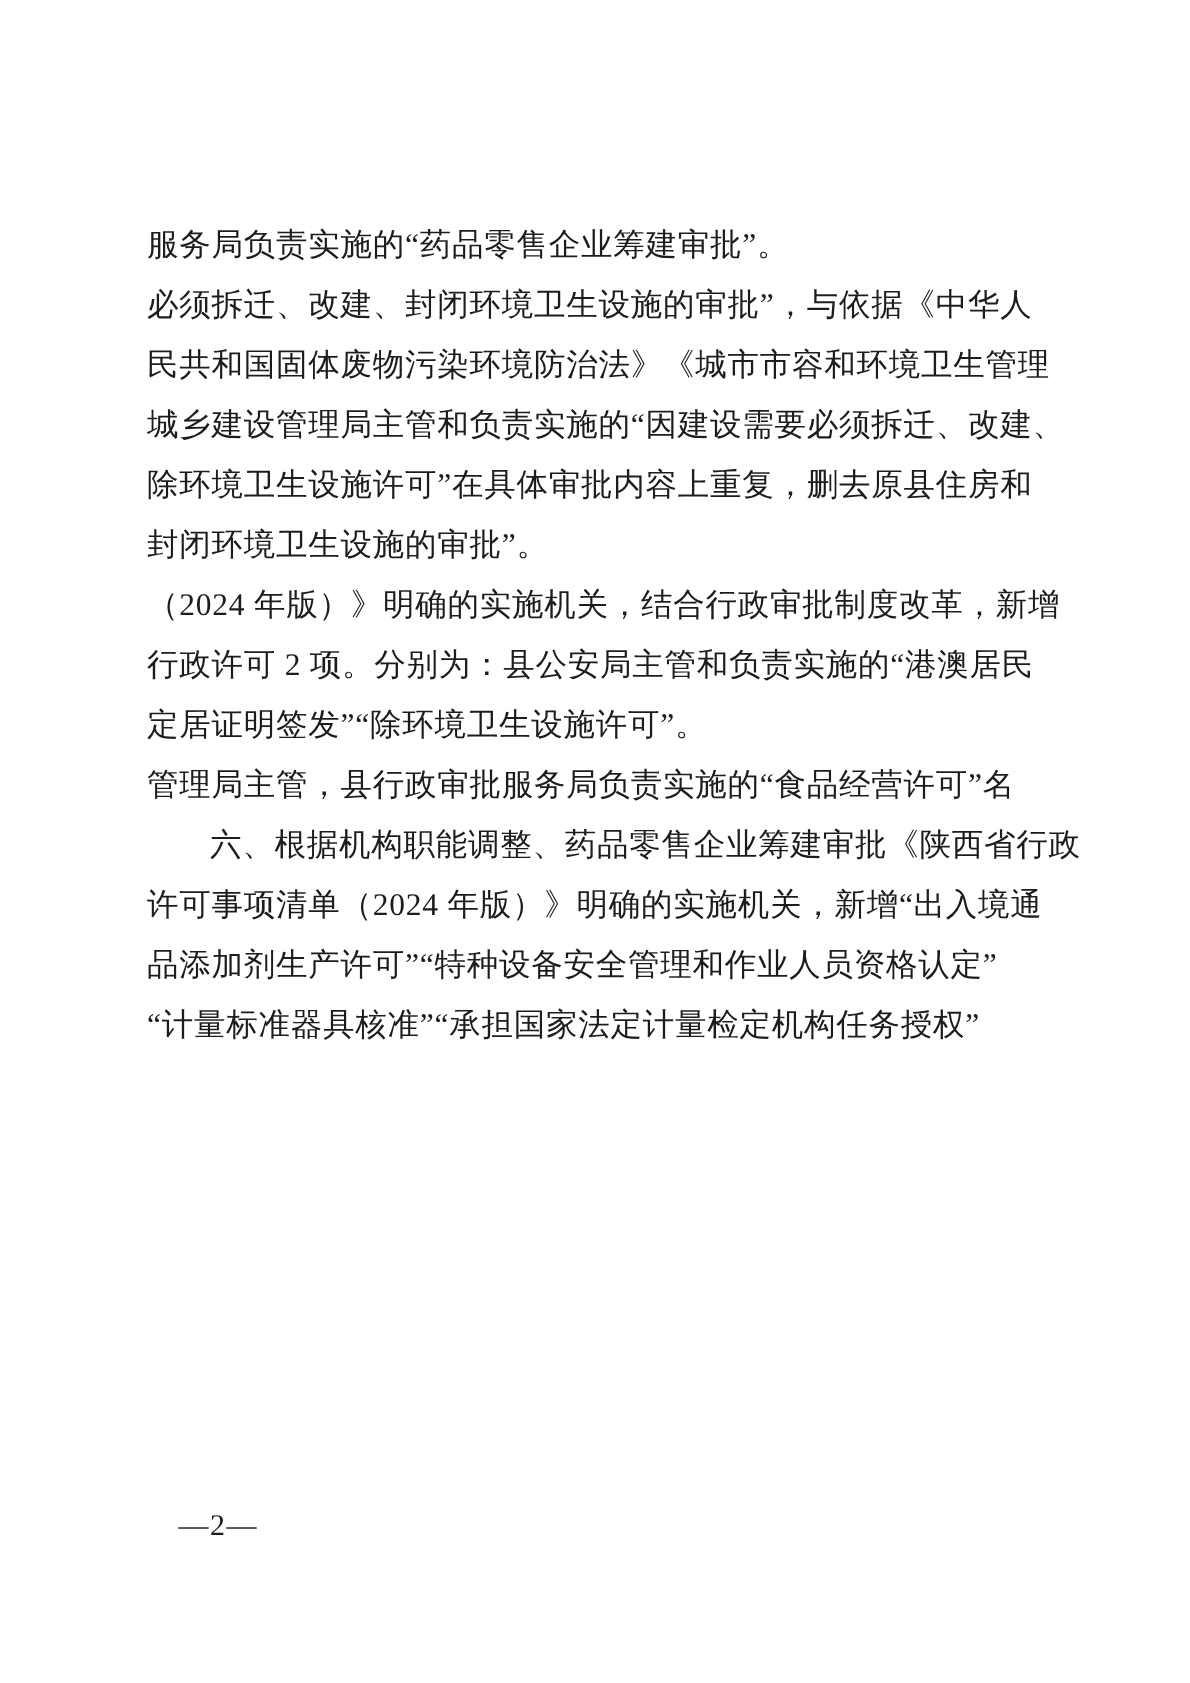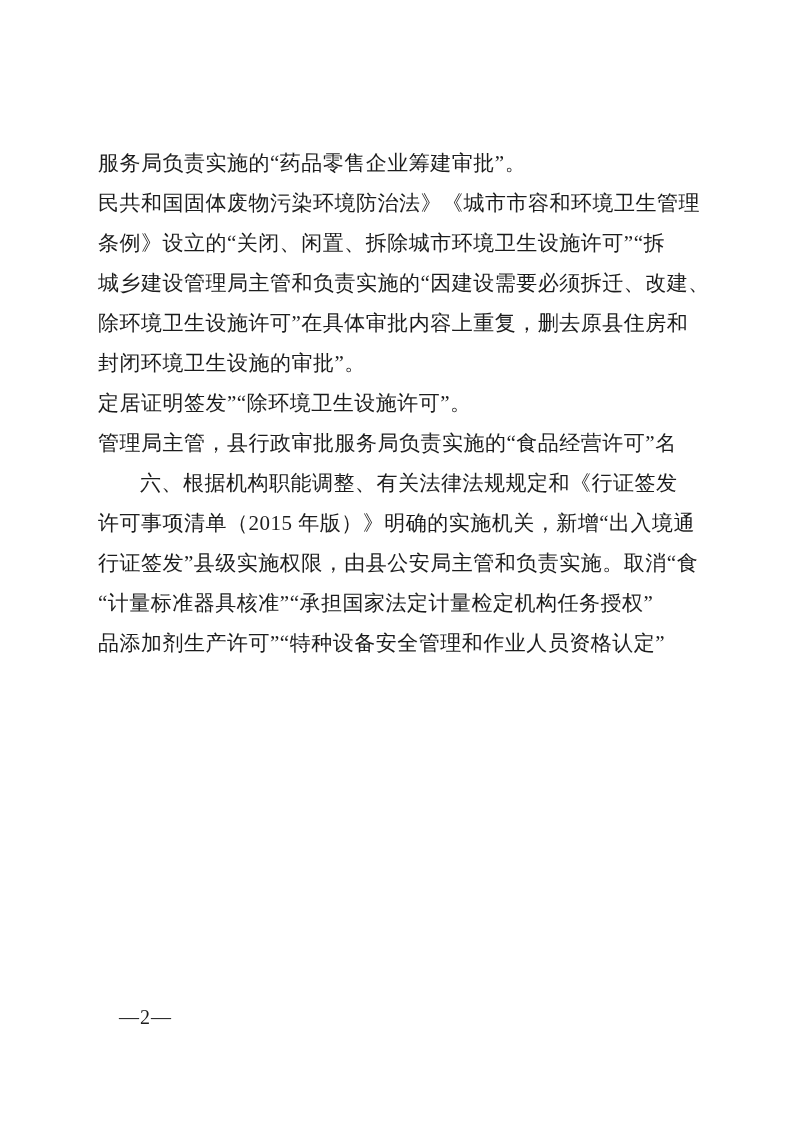--- a/index.html
+++ b/index.html
@@ -49,40 +49,41 @@
 
 <div class="page">
 
   <div class="body-text">
 
     <div class="para">
       <div class="line">服务局负责实施的“药品零售企业筹建审批”。</div>
     </div>
 
     <div class="para">
+      <div class="line">必须拆迁、改建、封闭环境卫生设施的审批”，与依据《中华人</div>
       <div class="line">民共和国固体废物污染环境防治法》《城市市容和环境卫生管理</div>
-      <div class="line">条例》设立的“关闭、闲置、拆除城市环境卫生设施许可”“拆</div>
       <div class="line">城乡建设管理局主管和负责实施的“因建设需要必须拆迁、改建、</div>
       <div class="line">除环境卫生设施许可”在具体审批内容上重复，删去原县住房和</div>
       <div class="line">封闭环境卫生设施的审批”。</div>
     </div>
 
     <div class="para">
+      <div class="line">（2024 年版）》明确的实施机关，结合行政审批制度改革，新增</div>
+      <div class="line">行政许可 2 项。分别为：县公安局主管和负责实施的“港澳居民</div>
       <div class="line">定居证明签发”“除环境卫生设施许可”。</div>
     </div>
 
     <div class="para">
       <div class="line">管理局主管，县行政审批服务局负责实施的“食品经营许可”名</div>
     </div>
 
     <div class="para">
-      <div class="line indent">六、根据机构职能调整、有关法律法规规定和《行证签发</div>
-      <div class="line">许可事项清单（2015 年版）》明确的实施机关，新增“出入境通</div>
-      <div class="line">行证签发”县级实施权限，由县公安局主管和负责实施。取消“食</div>
+      <div class="line indent">六、根据机构职能调整、药品零售企业筹建审批《陕西省行政</div>
+      <div class="line">许可事项清单（2024 年版）》明确的实施机关，新增“出入境通</div>
+      <div class="line">品添加剂生产许可”“特种设备安全管理和作业人员资格认定”</div>
       <div class="line">“计量标准器具核准”“承担国家法定计量检定机构任务授权”</div>
-      <div class="line">品添加剂生产许可”“特种设备安全管理和作业人员资格认定”</div>
     </div>
 
   </div>
 
   <div class="page-footer">—2—</div>
 
 </div>
 
 </body></html>

